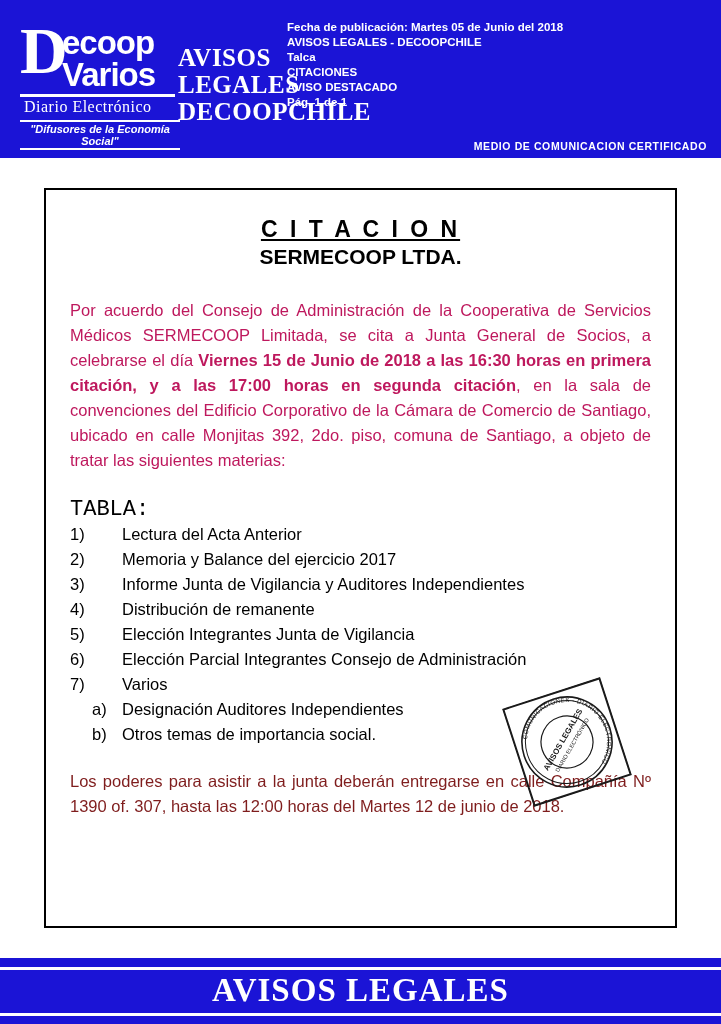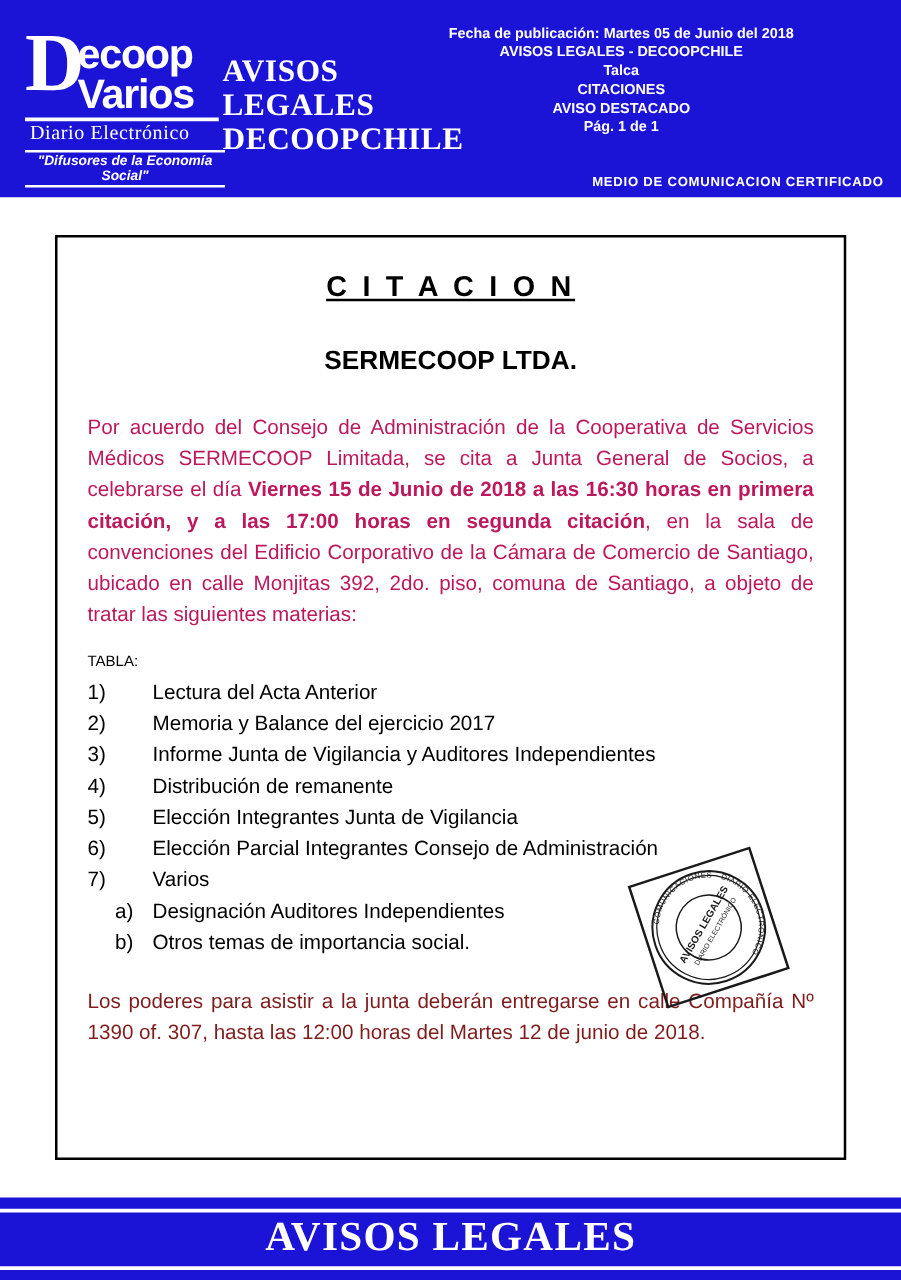--- a/index.html
+++ b/index.html
@@ -106,21 +106,21 @@
     font-size: 25px;
     line-height: 27px;
     color: #ffffff;
     letter-spacing: 0.5px;
   }
   .header-right {
     position: absolute;
     right: 14px;
     top: 20px;
     width: 420px;
-    text-align: center;
+    text-align: left;
     font-size: 11.5px;
     font-weight: bold;
     line-height: 15px;
     color: #ffffff;
   }
   .header-certified {
     position: absolute;
     right: 14px;
     top: 140px;
     font-size: 10.5px;
@@ -146,42 +146,42 @@
     padding: 26px 24px 10px 24px;
     background: #ffffff;
   }
   .citacion-title {
     text-align: center;
     font-size: 23px;
     font-weight: bold;
     letter-spacing: 3px;
     text-decoration: underline;
     color: #000000;
-    margin-bottom: 32px;
   }
   .coop-name {
     text-align: center;
     font-size: 21px;
     font-weight: bold;
     line-height: 27px;
     color: #000000;
     margin-bottom: 28px;
   }
   .body-para {
     font-size: 16.5px;
     line-height: 25px;
     text-align: justify;
     color: #be185d;
   }
   .body-para b { font-weight: bold; }
   .tabla-label {
-    font-size: 12px;
-    line-height: 25px;
-    color: #000000;
-    margin-top: 12px;
+    font-size: 22px;
+    line-height: 25px;
+    color: #000000;
+    margin-top: 24px;
+    font-family: Liberation Mono, monospace;
   }
   .tabla-list { list-style: none; }
   .tabla-item {
     font-size: 16.5px;
     line-height: 25px;
     color: #000000;
     display: flex;
   }
   .tabla-num { width: 52px; flex: 0 0 52px; }
   .tabla-sub {

